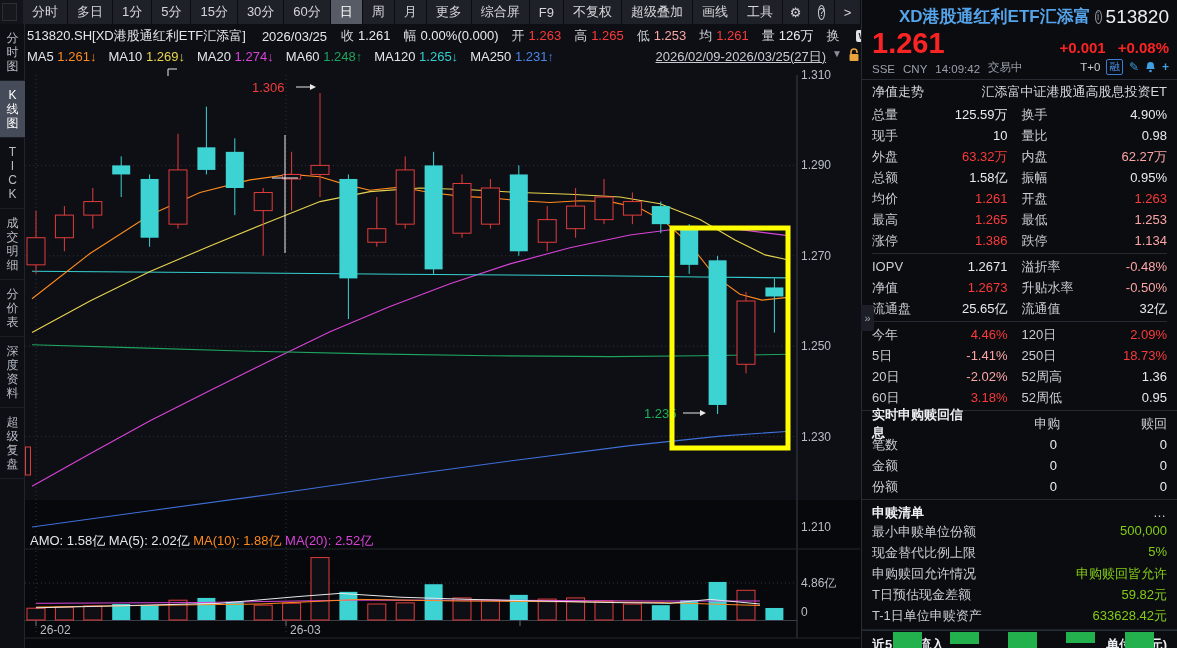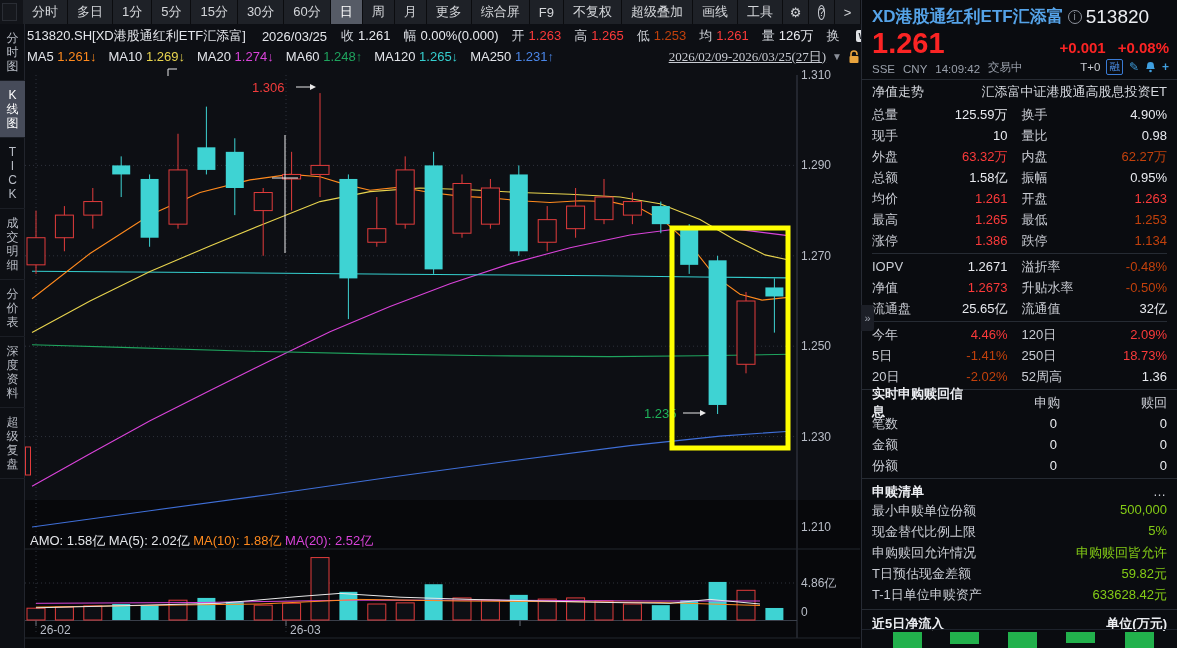--- a/index.html
+++ b/index.html
@@ -17,50 +17,50 @@
   .tb-right { margin-left:auto; display:flex; }
   .tb-icon { width:26px; justify-content:center; }
 
   
   .inforow { position:absolute; left:27px; top:25px; width:833px; height:22px;
              display:flex; align-items:center; font-size:13px; color:#e3e5ea; white-space:nowrap; }
   .inforow .sym { margin-right:16px; }
   .inforow .date { margin-right:14px; }
   .if-item { margin-right:13px; }
   .if-item .lb { color:#cfd2d8; margin-right:4px; }
-  .c-w { color:#e8eaef; } .c-r { color:#fb3a3a; } .c-g { color:#c2410c; }
+  .c-w { color:#e8eaef; } .c-r { color:#fb3a3a; } .c-g { color:#fca5a5; }
   .wp-badge { display:inline-block; background:#dfe1e5; color:#23262c; font-size:9px; font-weight:bold;
               padding:0 2px; border-radius:2px; line-height:12px; vertical-align:middle; }
 
   
   .marow { position:absolute; left:27px; top:47px; width:833px; height:19px;
            display:flex; align-items:center; font-size:13px; white-space:nowrap; }
   .ma-item { margin-right:12px; color:#e3e5ea; }
-  .ma-range { margin-left:auto; display:flex; align-items:center; color:#c8cbd2;font-family:Liberation Serif, serif; }
+  .ma-range { margin-left:auto; display:flex; align-items:flex-start; color:#c8cbd2; }
   .ma-range .rng { text-decoration:underline; }
   .ma-range .tri { color:#8a8f99; font-size:10px; margin:0 6px; }
 
   
   .sidebar { position:absolute; left:0; top:24px; width:25px; height:624px; background:#0d0f14;
              border-right:1px solid #22252d; }
   .sb-tab { width:25px; text-align:center; font-size:12px; line-height:14px; padding:7px 0;
             color:#b9bdc6; border-bottom:1px solid #1b1e25; cursor:default; }
   .sb-tab.active { background:#464b59; color:#ffffff; }
 
   
   .chart { position:absolute; left:25px; top:68px; }
 
   
   .rpanel { position:absolute; left:861px; top:0; width:316px; height:648px; background:#0a0c10;
             border-left:1px solid #272b34; font-size:13px; }
   .rp-expander { position:absolute; left:-1px; top:305px; width:13px; height:26px; background:#1c1f27;
                  color:#9aa0ab; font-size:11px; line-height:26px; text-align:center;
                  border-radius:0 3px 3px 0; }
   .rp-name-row { display:flex; align-items:center; padding:5px 8px 0 10px; }
-  .rp-name { color:#55a3e8; font-size:17px; font-weight:bold; white-space:nowrap; }
+  .rp-name { color:#55a3e8; font-size:17px; font-weight:bold; white-space:nowrap;margin-left:27px; }
   .info-i { display:inline-block; width:14px; height:14px; border:1px solid #8e939d; border-radius:50%;
             color:#8e939d; font-size:10px; line-height:12px; text-align:center; margin:0 4px; }
   .rp-code { color:#eceef2; font-size:19px; }
   .rp-price-row { display:flex; align-items:baseline; padding:0 8px 0 10px; height:30px; }
   .rp-price { color:#fb2424; font-size:29px; font-weight:bold; line-height:30px; }
   .rp-chg { margin-left:auto; color:#fb2424; font-size:15px; font-weight:bold; }
   .rp-pct { margin-left:12px; color:#fb2424; font-size:15px; font-weight:bold; }
   .rp-meta { display:flex; align-items:flex-end; padding:2px 8px 0 10px; font-size:11.5px; color:#9aa0ab; height:17px;}
   .rp-meta .mi { margin-right:8px; }
   .rp-meta .right { margin-left:auto; display:flex; align-items:center; gap:6px; }
@@ -402,20 +402,26 @@
           <span class="v1 c-g">-1.41%</span>
           <span class="l2">250日</span>
           <span class="v2 c-r">18.73%</span>
         </div>
         <div class="q-row">
           <span class="l1">20日</span>
           <span class="v1 c-g">-2.02%</span>
           <span class="l2">52周高</span>
           <span class="v2 c-w">1.36</span>
         </div>
+        <div class="q-row">
+          <span class="l1">60日</span>
+          <span class="v1 c-r">3.18%</span>
+          <span class="l2">52周低</span>
+          <span class="v2 c-w">0.95</span>
+        </div>
       </div>
 
     <div class="q-div"></div>
     <div class="sec-head">
       <span class="t">实时申购赎回信息</span>
       <span class="c1">申购</span>
       <span class="c2">赎回</span>
     </div>
     <div id="sub-rows">
         <div class="s-row">

